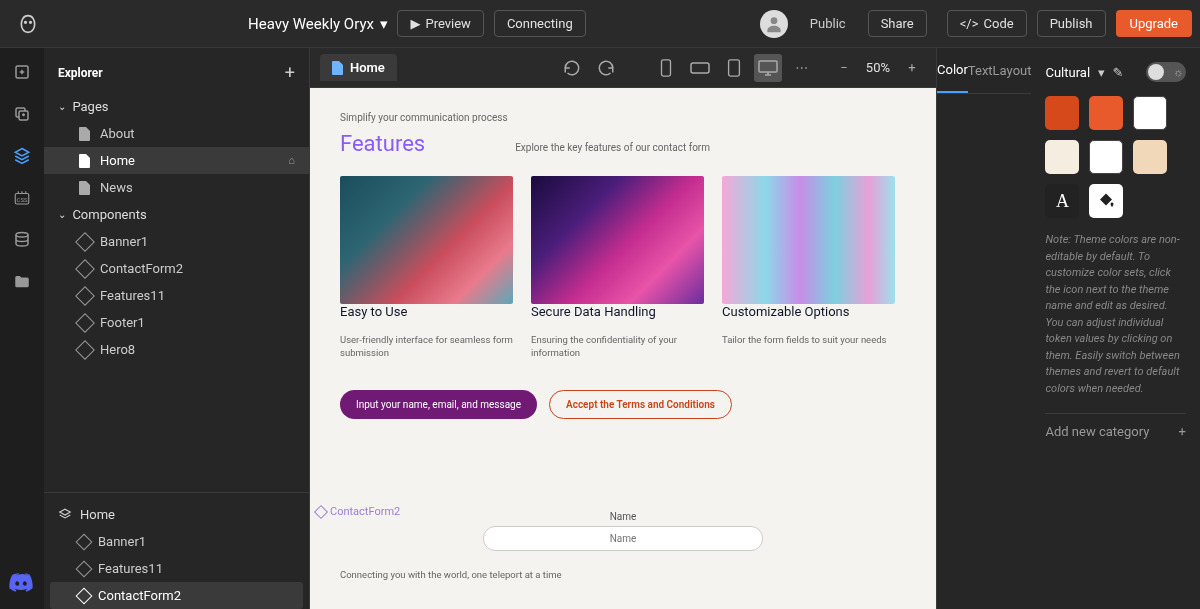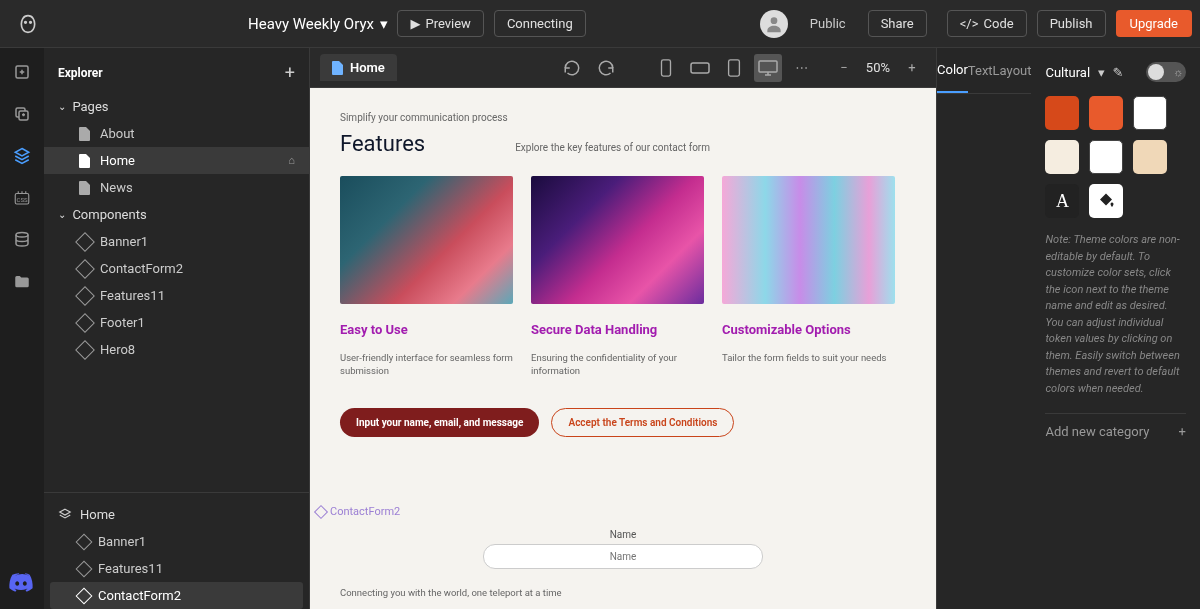--- a/index.html
+++ b/index.html
@@ -41,32 +41,32 @@
 .canvas-top{height:40px;background:#2a2a2a;display:flex;align-items:center;padding:0 10px;gap:8px;border-bottom:1px solid #3a3a3a}
 .tab{background:#3a3a3a;padding:6px 12px;border-radius:4px 4px 0 0;display:flex;align-items:center;gap:6px;font-size:13px;color:#fff}
 .canvas-tools{margin-left:auto;display:flex;align-items:center;gap:6px}
 .tool-ic{width:28px;height:28px;display:flex;align-items:center;justify-content:center;cursor:pointer;color:#aaa;border-radius:3px}
 .tool-ic.active{background:#555}
 .zoom-group{display:flex;align-items:center;gap:4px;margin-left:8px}
 .canvas{flex:1;background:#f5f3ef;overflow:hidden;position:relative}
 .canvas-inner{padding:24px 30px;font-family:Georgia,serif;color:#333}
 .eyebrow{font-size:10px;color:#666;margin-bottom:8px}
 .features-row{display:flex;align-items:baseline;gap:90px}
-.features-title{font-size:22px;font-weight:400;color:#0f172a}
+.features-title{font-size:22px;font-weight:400;color:#8b5cf6}
 .features-sub{font-size:10px;color:#666}
 .cards{display:flex;gap:18px;margin-top:20px}
 .card{width:173px}
 .card-img{width:173px;height:128px;border-radius:2px}
 .card-img.c1{background:linear-gradient(135deg,#1a4d5c 0%,#2d6573 30%,#c94d5c 60%,#e87b8c 80%,#5ba8b8 100%)}
 .card-img.c2{background:linear-gradient(135deg,#1a0b3d 0%,#4a1d7a 30%,#c42d8f 55%,#e854a8 75%,#6b2d9e 100%)}
 .card-img.c3{background:linear-gradient(90deg,#f5a8d8 0%,#8dd8e8 25%,#c88ce8 45%,#7dd0e0 65%,#e8a0d8 85%,#9de0ed 100%)}
-.card h4{font-size:13px;font-weight:700;margin-top:18px;color:#a21caf}
+.card h4{font-size:13px;font-weight:400;margin-top:0;color:#0f172a}
 .card p{font-size:9.5px;color:#666;margin-top:14px;line-height:1.4}
 .cta-row{display:flex;gap:12px;margin-top:30px}
-.cta-primary{background:#7f1d1d;color:#fff;border:none;padding:8px 16px;border-radius:16px;font-size:10px;font-weight:700;cursor:pointer}
+.cta-primary{background:#701a75;color:#fff;border:none;padding:8px 16px;border-radius:16px;font-size:10px;font-weight:400;cursor:pointer}
 .cta-secondary{background:transparent;color:#c9441a;border:1px solid #c9441a;padding:8px 16px;border-radius:16px;font-size:10px;font-weight:600;cursor:pointer}
 .section-marker{position:absolute;left:0;top:415px;color:#9b7fd4;font-size:11px;padding:2px 6px;display:flex;align-items:center;gap:4px}
 .form-section{margin-top:92px}
 .form-label{text-align:center;font-size:10px;color:#555;margin-bottom:4px}
 .form-input{display:block;margin:0 auto;width:280px;padding:6px;border:1px solid #ccc;border-radius:12px;font-size:10px;text-align:center}
 .form-tagline{font-size:9.5px;color:#666;margin-top:18px}
 .rightpanel{width:264px;background:#262626;display:flex;border-left:1px solid #3a3a3a}
 .rp-tabs{display:flex;height:46px;border-bottom:1px solid #3a3a3a}
 .rp-tab{flex:1;display:flex;align-items:center;justify-content:center;cursor:pointer;color:#999;font-size:13px}
 .rp-tab.active{color:#fff;border-bottom:2px solid #4a9eff}

